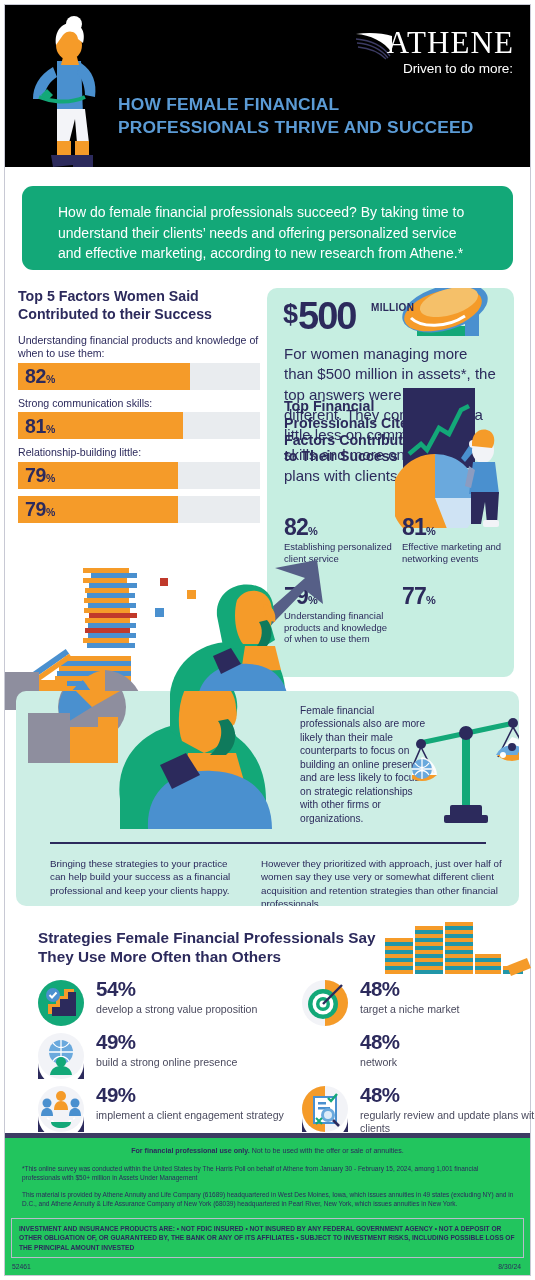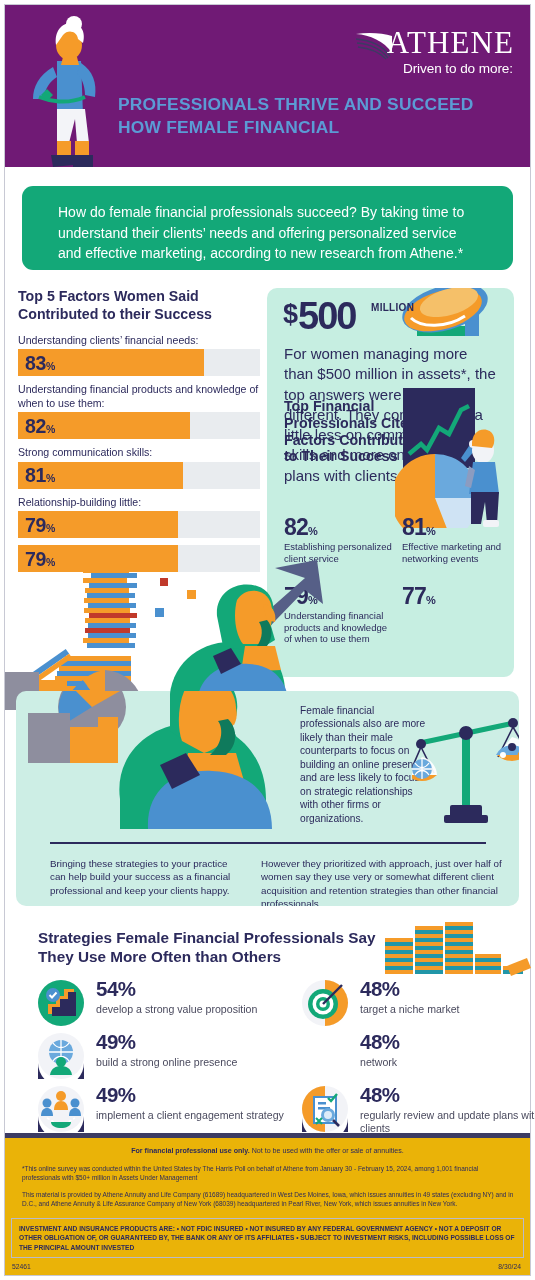--- a/index.html
+++ b/index.html
@@ -18,21 +18,21 @@
     position: absolute; left: 4px; top: 4px;
     width: 527px; height: 1272px;
     border: 1px solid #c8c9d4;
     pointer-events: none;
   }
 
   
   .header {
     position: absolute; left: 5px; top: 5px;
     width: 525px; height: 162px;
-    background: #701a75;
+    background: #000000;
   }
   .header-title {
     position: absolute; left: 113px; top: 88px;
     width: 390px;
     color: #5b9bd5;
     font-size: 17.4px; font-weight: bold;
     letter-spacing: 0.2px; line-height: 1.32;
     text-transform: uppercase;
   }
   .logo-wrap {
@@ -185,21 +185,21 @@
     color: #4a4a5e; font-size: 10.6px; line-height: 1.24;
   }
 
   
   .foot-bar {
     position: absolute; left: 5px; top: 1133px;
     width: 525px; height: 5px; background: #3c3b63;
   }
   .foot {
     position: absolute; left: 5px; top: 1138px;
-    width: 525px; height: 137px; background: #eab308;
+    width: 525px; height: 137px; background: #22c55e;
   }
   .foot-lead {
     position: absolute; left: 0; top: 9px; width: 525px;
     text-align: center; color: #2c2a5c; font-size: 7.1px; line-height: 1.3;
   }
   .foot-lead b { font-weight: bold; }
   .foot-p {
     position: absolute; color: #2c2a5c; font-size: 6.5px; line-height: 1.45;
   }
   .fp1 { left: 17px; top: 26px; width: 492px; }
@@ -251,39 +251,32 @@
       <path d="M34 94 L62 94 L66 128 L54 128 L52 104 L46 128 L34 128 Z" fill="#f3f4f8"></path>
       <path d="M34 126 L48 126 L48 140 L34 140 Z" fill="#f59b29"></path>
       <path d="M52 126 L66 126 L66 140 L52 140 Z" fill="#f59b29"></path>
       <path d="M28 140 L50 140 L50 150 L30 152 Z" fill="#2c2a5c"></path>
       <path d="M50 140 L70 140 L70 152 L50 152 Z" fill="#2c2a5c"></path>
       <path d="M16 82 C26 86 44 90 62 82" stroke="#13a878" stroke-width="4" fill="none"></path>
       <path d="M18 80 L24 74 L30 80 L24 86 Z" fill="#13a878"></path>
     </svg>
 
     <div class="header-title">
+      <div>HOW FEMALE FINANCIAL</div>
       <div>PROFESSIONALS THRIVE AND SUCCEED</div>
-      <div>HOW FEMALE FINANCIAL</div>
     </div>
   </div>
 
   <div class="intro">
     <p>How do female financial professionals succeed? By taking time to understand their clients’ needs and offering personalized service and effective marketing, according to new research from Athene.*</p>
   </div>
 
   <div class="barsec">
     <h2>Top 5 Factors Women Said Contributed to their Success</h2>
 
-    <div class="bar-item">
-      <div class="bar-label">Understanding clients’ financial needs:</div>
-      <div class="bar-track">
-        <div class="bar-fill" style="width:77%"></div>
-        <div class="bar-val"><span>83</span><span class="pct">%</span></div>
-      </div>
-    </div>
 
     <div class="bar-item">
       <div class="bar-label">Understanding financial products and knowledge of when to use them:</div>
       <div class="bar-track">
         <div class="bar-fill" style="width:71%"></div>
         <div class="bar-val"><span>82</span><span class="pct">%</span></div>
       </div>
     </div>
 
     <div class="bar-item">

